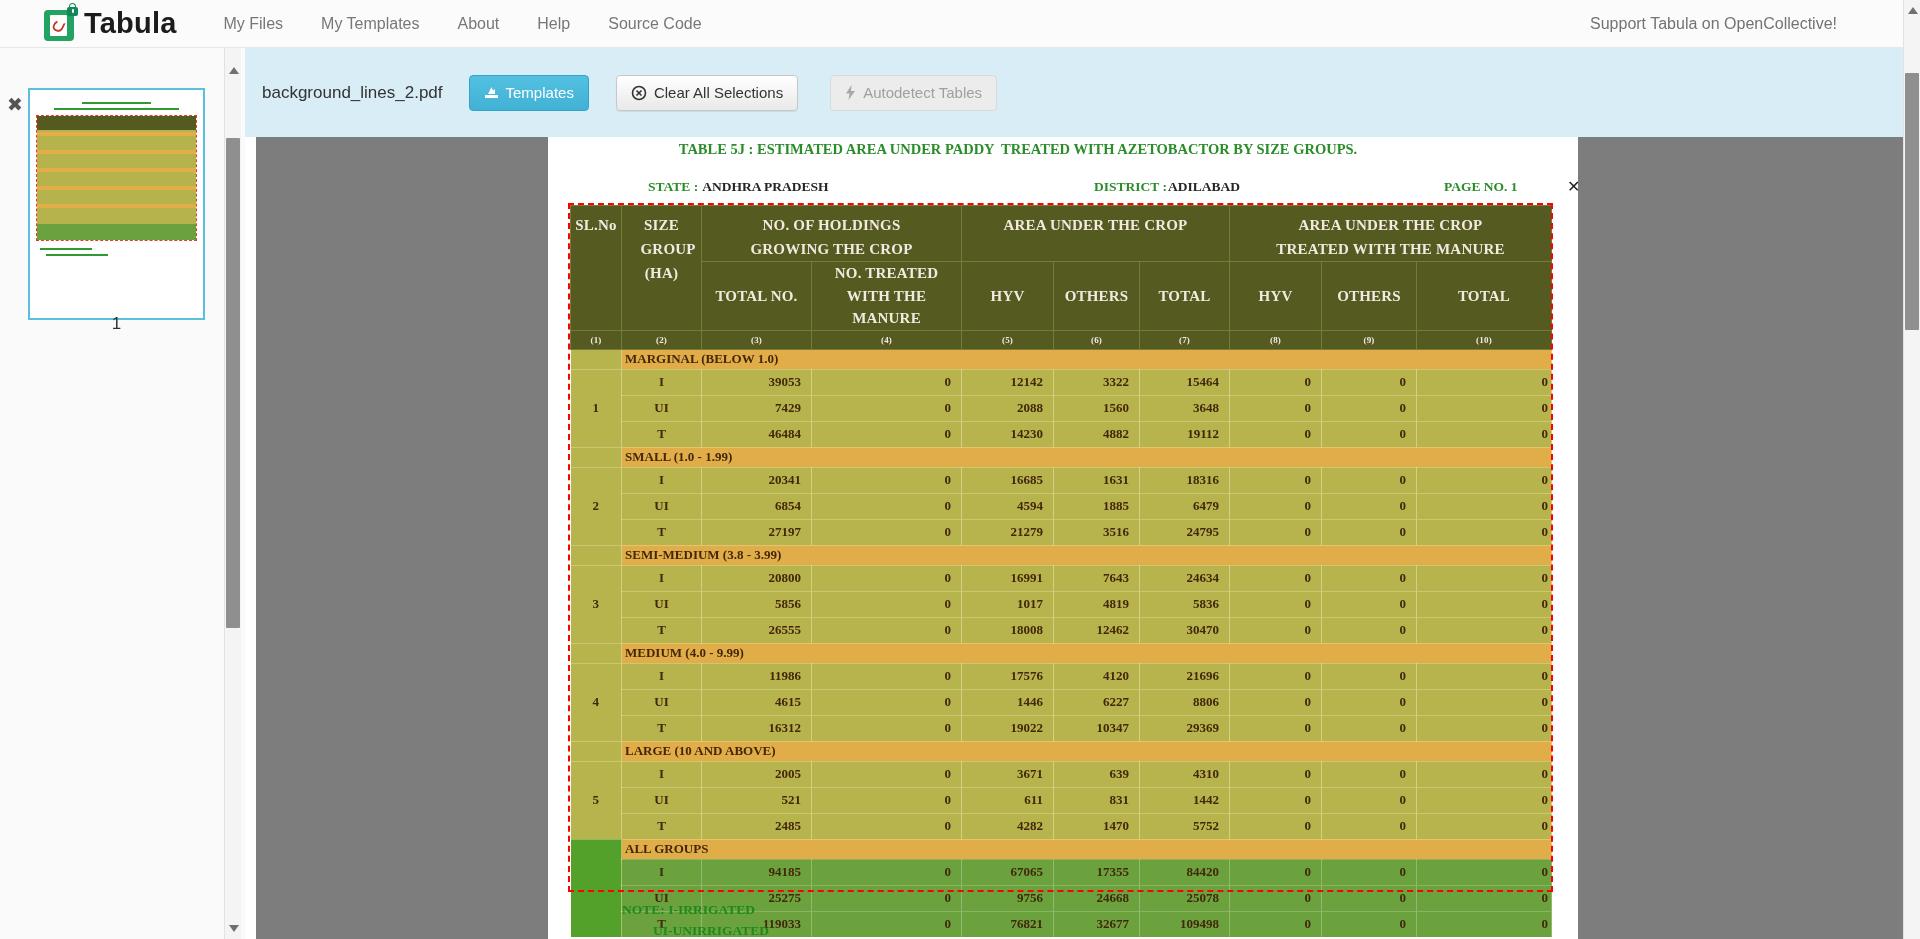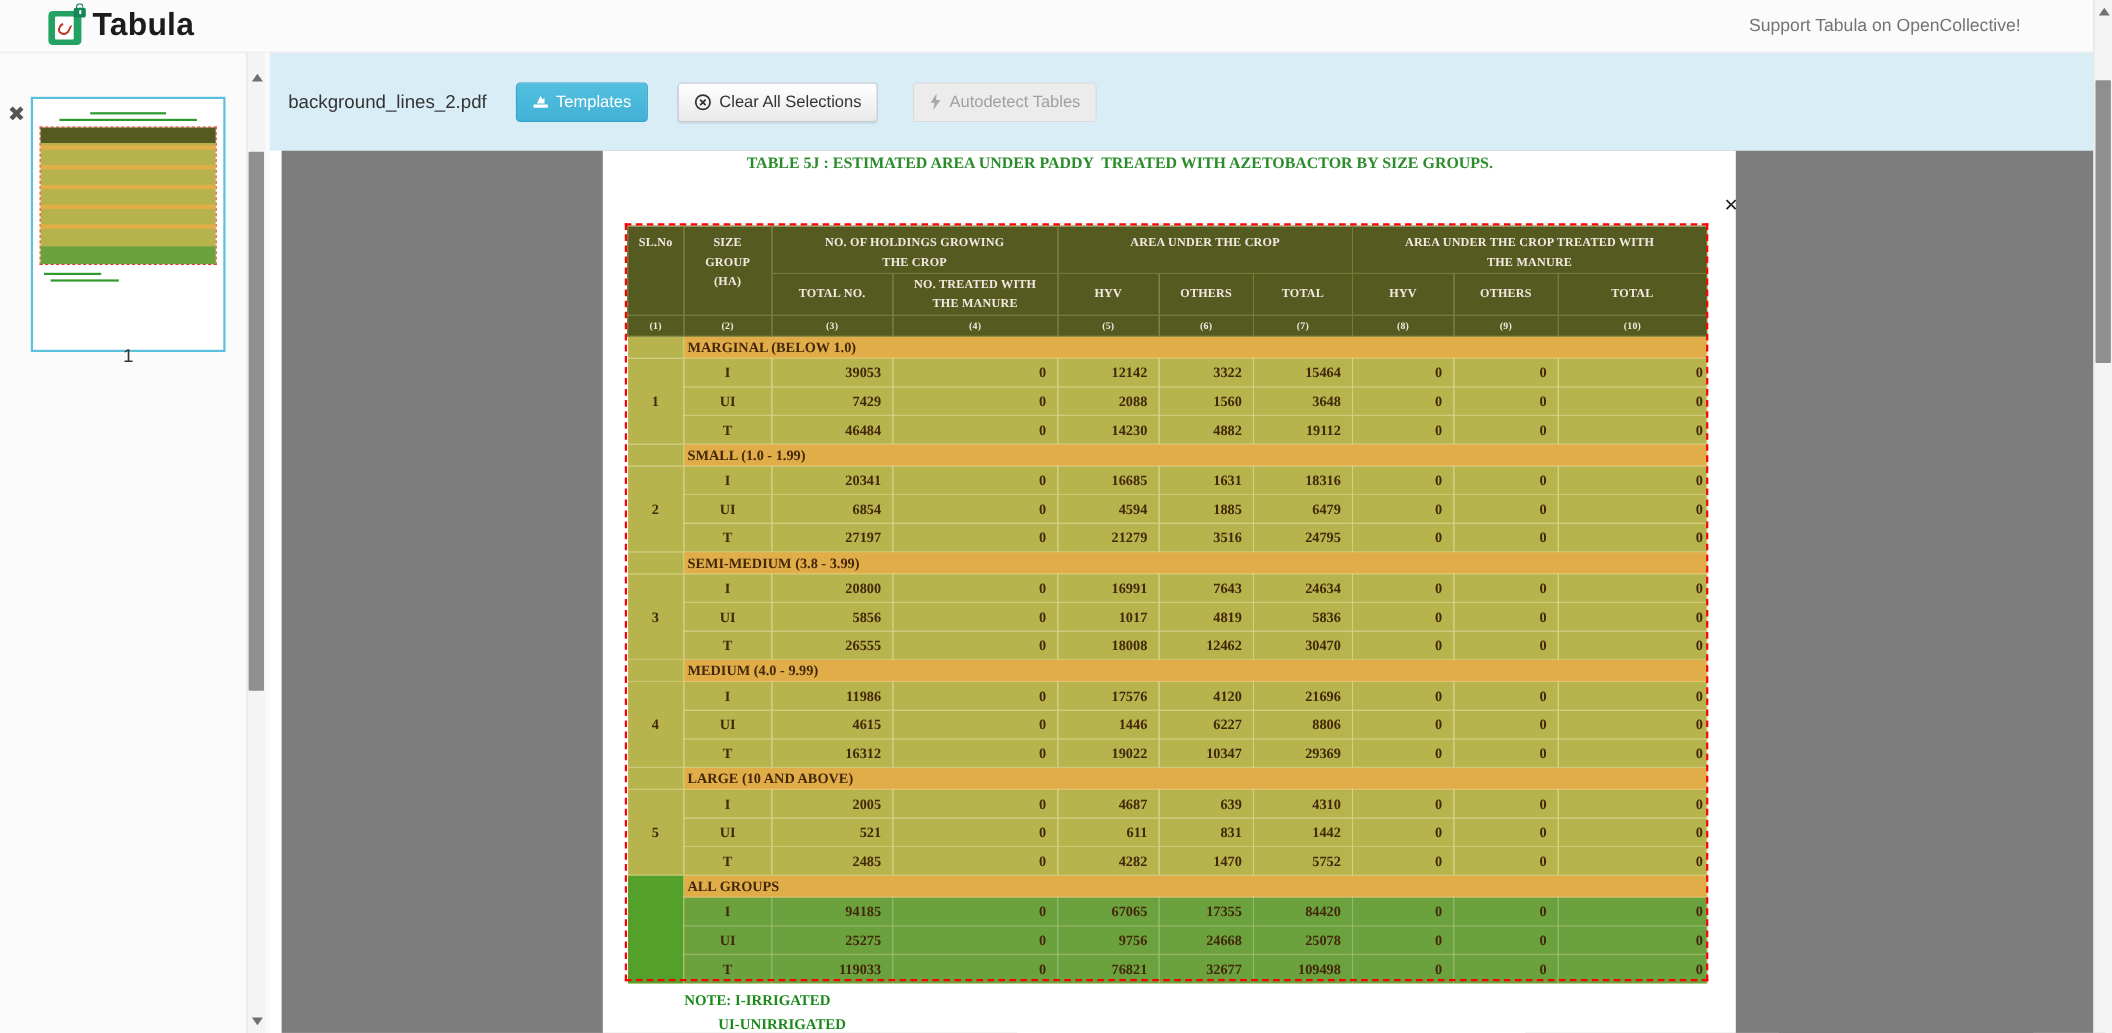--- a/index.html
+++ b/index.html
@@ -80,21 +80,21 @@
 
   .sel-close { position:absolute; left:1019px; top:42px; font-size:16px; font-weight:bold; color:#222;
     cursor:pointer; font-family:"DejaVu Sans",sans-serif; line-height:1; }
 
   .selection-box { position:absolute; left:20px; top:66px; width:985px; height:689px;
     border:2px dashed var(--selection-border,#ff0000); z-index:5; cursor:move; }
 
   
   .doc-table { position:absolute; left:22px; top:68px; width:981px; border-collapse:collapse; table-layout:fixed; }
   .doc-table thead th, .doc-table thead td { background:var(--header-bg,#555a21); color:#f2eae0;
-    font-weight:bold; font-size:11px; border:1px solid #767b35; text-align:center; letter-spacing:.2px; }
+    font-weight:bold; font-size:15px; border:1px solid #767b35; text-align:center; letter-spacing:.2px; }
   .doc-table thead .r1 th { height:38px; vertical-align:top; padding-top:7px; line-height:1.6; }
   .doc-table thead .r2 th { height:38px; vertical-align:middle; line-height:1.5; }
   .doc-table thead .r3 td { height:19px; font-size:9px; }
   th.rspan { vertical-align:top; padding-top:7px; }
   .wrap-narrow { display:inline-block; max-width:42px; }
   .wrap-g1 { display:inline-block; max-width:175px; }
   .wrap-g3 { display:inline-block; max-width:245px; }
   .wrap-c4 { display:inline-block; max-width:120px; }
 
   .doc-table tbody td { font-weight:bold; font-size:13px; color:#43270a;
@@ -120,20 +120,27 @@
   <header class="navbar">
     <div class="brand">
       <span class="logo">
         <span class="sq"></span>
           <span class="page"></span>
           <span class="squiggle"></span>
           <span class="lock"></span>
       </span>
       <span class="brand-name">Tabula</span>
     </div>
+    <nav class="nav-links" id="nav-list">
+        <a class="nav-link">My Files</a>
+        <a class="nav-link">My Templates</a>
+        <a class="nav-link">About</a>
+        <a class="nav-link">Help</a>
+        <a class="nav-link">Source Code</a>
+      </nav>
     <a class="support-link">Support Tabula on OpenCollective!</a>
   </header>
 
   <div class="toolbar">
     <span class="filename">background_lines_2.pdf</span>
 
     <button class="btn btn-templates">
       <span class="icon-sm">
         <svg width="15" height="13" viewBox="0 0 15 13">
             <path d="M1 9h13v3H1z M2 10.2h11v0.8H2z" fill="#fff"></path>
@@ -188,20 +195,29 @@
     <span class="sb-arrow sb-up" style="top:19px;"></span>
     <span class="sb-thumb" style="top:90px;height:490px;"></span>
     <span class="sb-arrow sb-down" style="bottom:7px;"></span>
   </div>
 
   <div class="pdf-area">
     <div class="pdf-page">
 
       <div class="doc-title">TABLE 5J : ESTIMATED AREA UNDER PADDY  TREATED WITH AZETOBACTOR BY SIZE GROUPS.</div>
 
+      <div class="doc-meta">
+        <span class="meta-state">
+          <span class="green-lbl">STATE :</span><span class="dark-val">ANDHRA PRADESH</span>
+        </span>
+        <span class="meta-district">
+          <span class="green-lbl">DISTRICT :</span><span class="dark-val" style="margin-left:1px;">ADILABAD</span>
+        </span>
+        <span class="meta-page">PAGE NO. 1</span>
+      </div>
 
       <span class="sel-close">✕</span>
 
       <table class="doc-table">
         <colgroup>
           <col style="width:51px">
             <col style="width:80px">
             <col style="width:110px">
             <col style="width:150px">
           <col style="width:92px">
@@ -397,21 +413,21 @@
             </tr>
             <tr class="band-row">
               <td class="slno-empty"></td>
               <td class="band" colspan="9">LARGE (10 AND ABOVE)</td>
             </tr>
             <tr class="data-row">
               <td class="slno" rowspan="3">5</td>
               <td class="grp">I</td>
               <td class="num">2005</td>
               <td class="num">0</td>
-              <td class="num">4687</td>
+              <td class="num">3671</td>
               <td class="num">639</td>
               <td class="num">4310</td>
               <td class="num">0</td>
               <td class="num">0</td>
               <td class="num last">0</td>
             </tr>
             <tr class="data-row">
               <td class="grp">UI</td>
               <td class="num">521</td>
               <td class="num">0</td>

